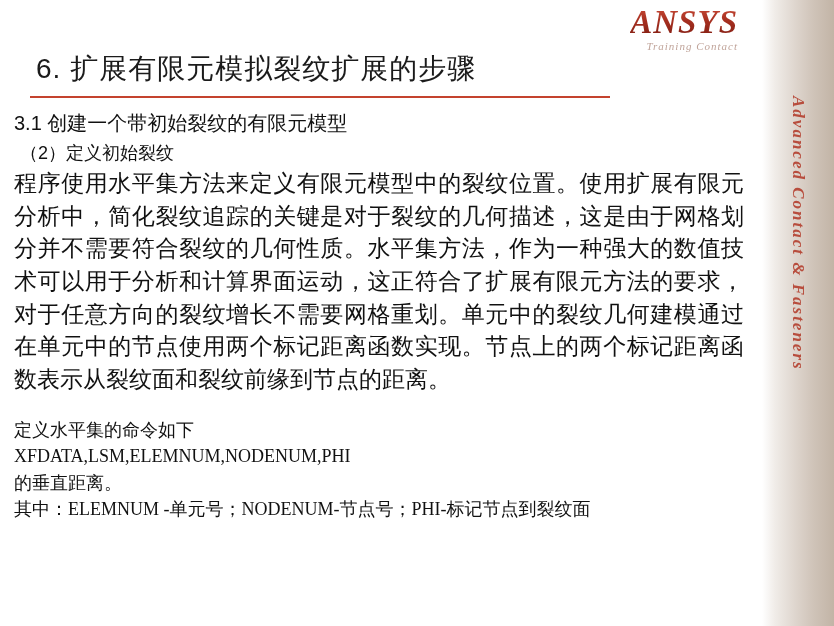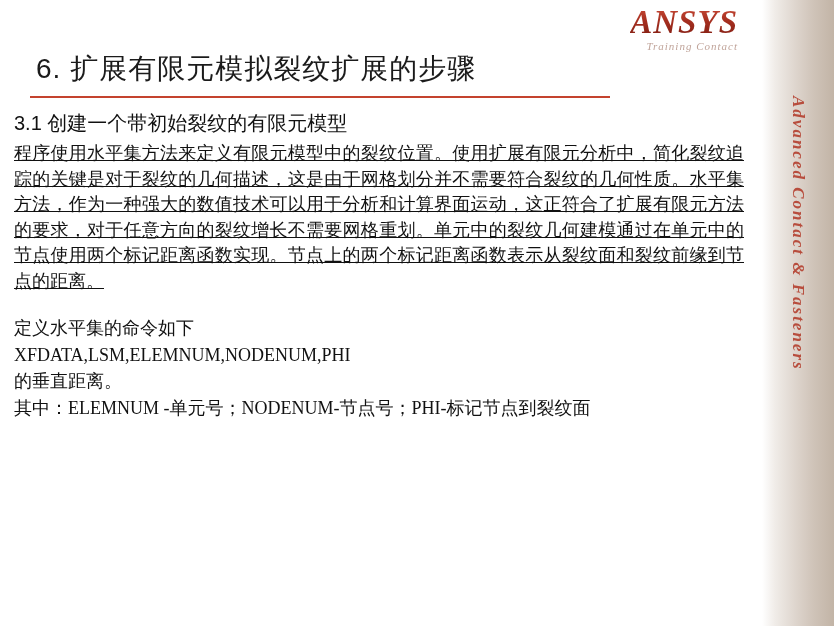--- a/index.html
+++ b/index.html
@@ -115,28 +115,27 @@
     margin: 0 0 4px 2px;
   }
   .h3 {
     font-family: "Liberation Sans", sans-serif;
     font-size: 18px;
     color: #111;
     margin: 0 0 2px 8px;
   }
   .para {
     font-family: "Liberation Sans", sans-serif;
-    font-size: 18px;
+    font-size: 23px;
     line-height: 1.42;
     color: #111;
     margin: 0 8px 0 2px;
     text-align: justify;
     text-justify: inter-ideograph;
     width: 730px;
-    text-decoration: underline;
   }
   .spacer {
     height: 22px;
   }
   .line {
     font-family: "Liberation Serif", serif;
     font-size: 18px;
     color: #111;
     margin: 0 0 1px 2px;
     line-height: 1.42;
@@ -162,20 +161,21 @@
   <div id="logo">
     <div id="logo-text">ANSYS</div>
     <div id="logo-sub">Training Contact</div>
   </div>
 
   <div id="title">6. 扩展有限元模拟裂纹扩展的步骤</div>
   <div id="title-rule"></div>
 
   <div id="body-area">
     <div class="h2">3.1 创建一个带初始裂纹的有限元模型</div>
+    <div class="h3">（2）定义初始裂纹</div>
     <div class="para">程序使用水平集方法来定义有限元模型中的裂纹位置。使用扩展有限元分析中，简化裂纹追踪的关键是对于裂纹的几何描述，这是由于网格划分并不需要符合裂纹的几何性质。水平集方法，作为一种强大的数值技术可以用于分析和计算界面运动，这正符合了扩展有限元方法的要求，对于任意方向的裂纹增长不需要网格重划。单元中的裂纹几何建模通过在单元中的节点使用两个标记距离函数实现。节点上的两个标记距离函数表示从裂纹面和裂纹前缘到节点的距离。</div>
     <div class="spacer"></div>
     <div class="line-cn">定义水平集的命令如下</div>
     <div class="line">XFDATA,LSM,ELEMNUM,NODENUM,PHI</div>
     <div class="line">的垂直距离。</div>
     <div class="line">其中：ELEMNUM  -单元号；NODENUM-节点号；PHI-标记节点到裂纹面</div>
   </div>
 
 </div>
 

